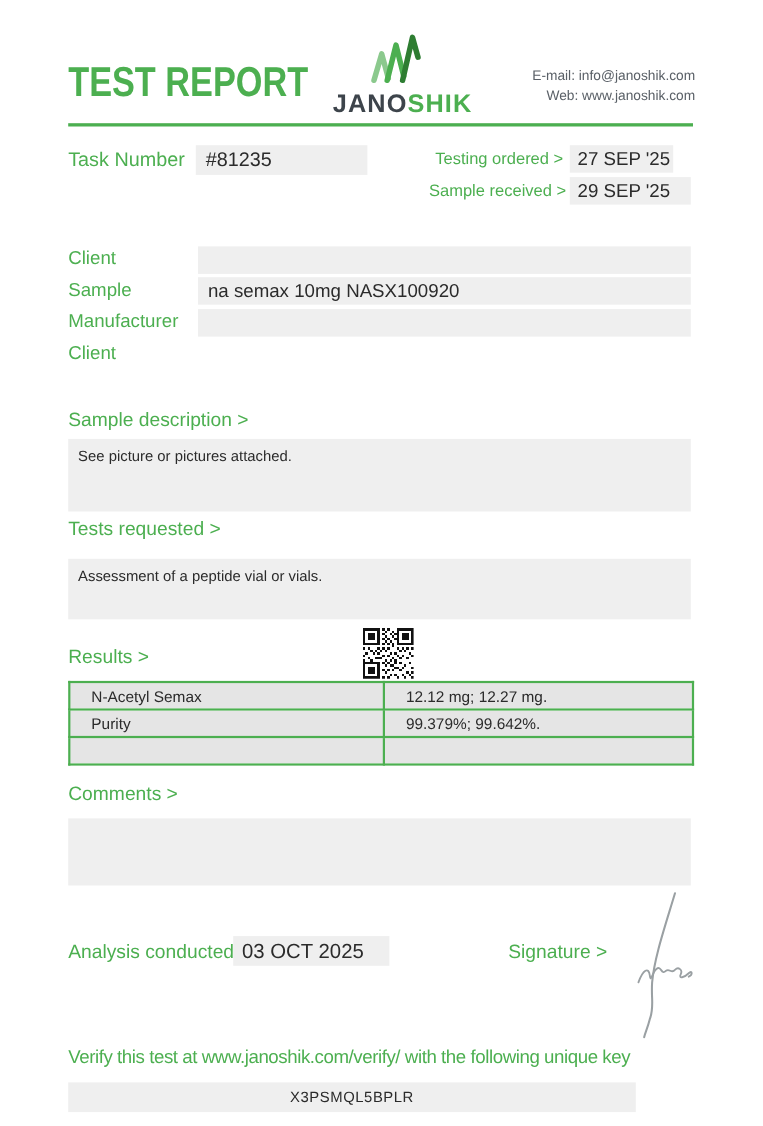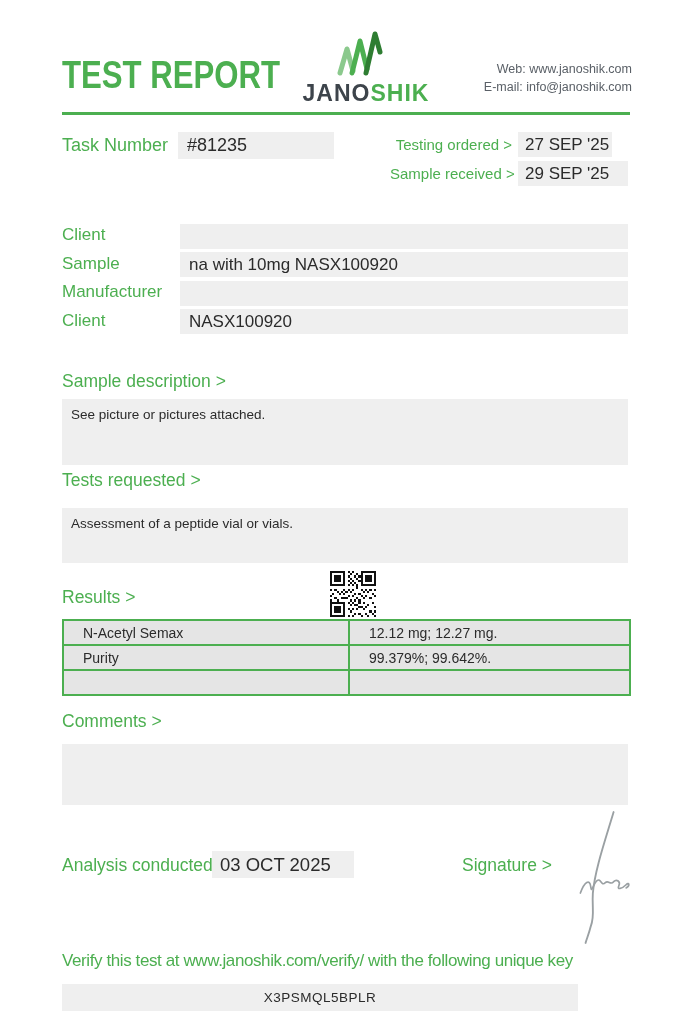--- a/index.html
+++ b/index.html
@@ -79,46 +79,45 @@
         <path d="M18 43 L26 11 L33 39" fill="none" stroke="#4caf50" stroke-width="5" stroke-linecap="round" stroke-linejoin="round"></path>
         <path d="M32 43 L41 4 L46 22" fill="none" stroke="#2e7d32" stroke-width="5" stroke-linecap="round" stroke-linejoin="round"></path>
       </svg>
     </span>
     <div class="logo-text">
       <span class="logo-jano">JANO</span><span class="logo-shik">SHIK</span>
     </div>
   </div>
 
   <div class="abs contact">
+    <div>E-mail: info@janoshik.com</div>
     <div>Web: www.janoshik.com</div>
-    <div>E-mail: info@janoshik.com</div>
   </div>
 
   <div class="abs rule"></div>
 
   <div class="abs lbl task-label">Task Number</div>
   <div class="abs bar task-bar">#81235</div>
 
   <div class="abs lbl to-label">Testing ordered &gt;</div>
   <div class="abs bar to-bar">27 SEP '25</div>
 
   <div class="abs lbl sr-label">Sample received &gt;</div>
   <div class="abs bar sr-bar">29 SEP '25</div>
 
   <div class="abs lbl info-label" style="top:225px">Client</div>
   <div class="abs bar info-bar" style="top:224px"></div>
 
   <div class="abs lbl info-label" style="top:254px">Sample</div>
-  <div class="abs bar info-bar" style="top:252px">na with 10mg NASX100920</div>
+  <div class="abs bar info-bar" style="top:252px">na semax 10mg NASX100920</div>
 
   <div class="abs lbl info-label" style="top:282px">Manufacturer</div>
   <div class="abs bar info-bar" style="top:281px"></div>
 
   <div class="abs lbl info-label" style="top:311px">Client</div>
-  <div class="abs bar info-bar" style="top:309px">NASX100920</div>
 
   <div class="abs sec-head" style="top:371px">Sample description &gt;</div>
   <div class="abs sec-box" style="top:399px;height:66px">See picture or pictures attached.</div>
 
   <div class="abs sec-head" style="top:470px">Tests requested &gt;</div>
   <div class="abs sec-box" style="top:508px;height:55px">Assessment of a peptide vial or vials.</div>
 
   <div class="abs sec-head" style="top:587px">Results &gt;</div>
 
   <div class="abs qr">

